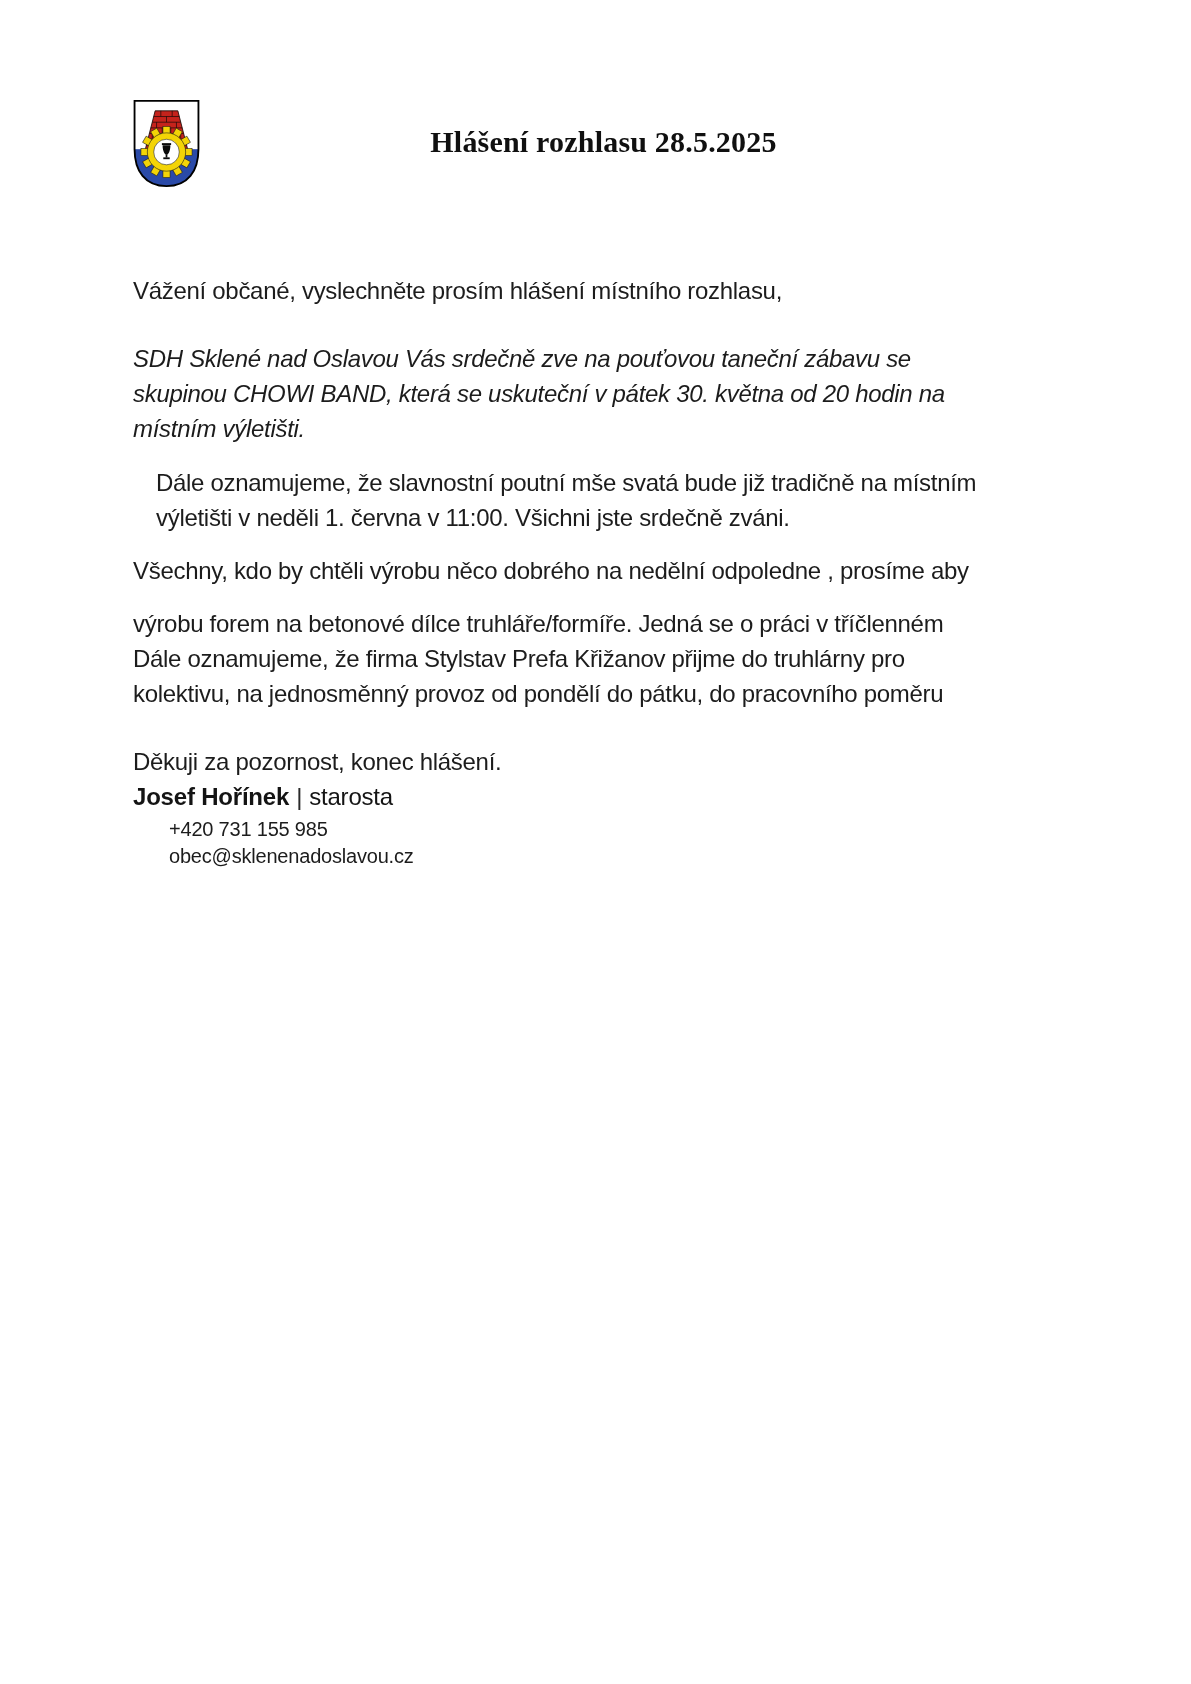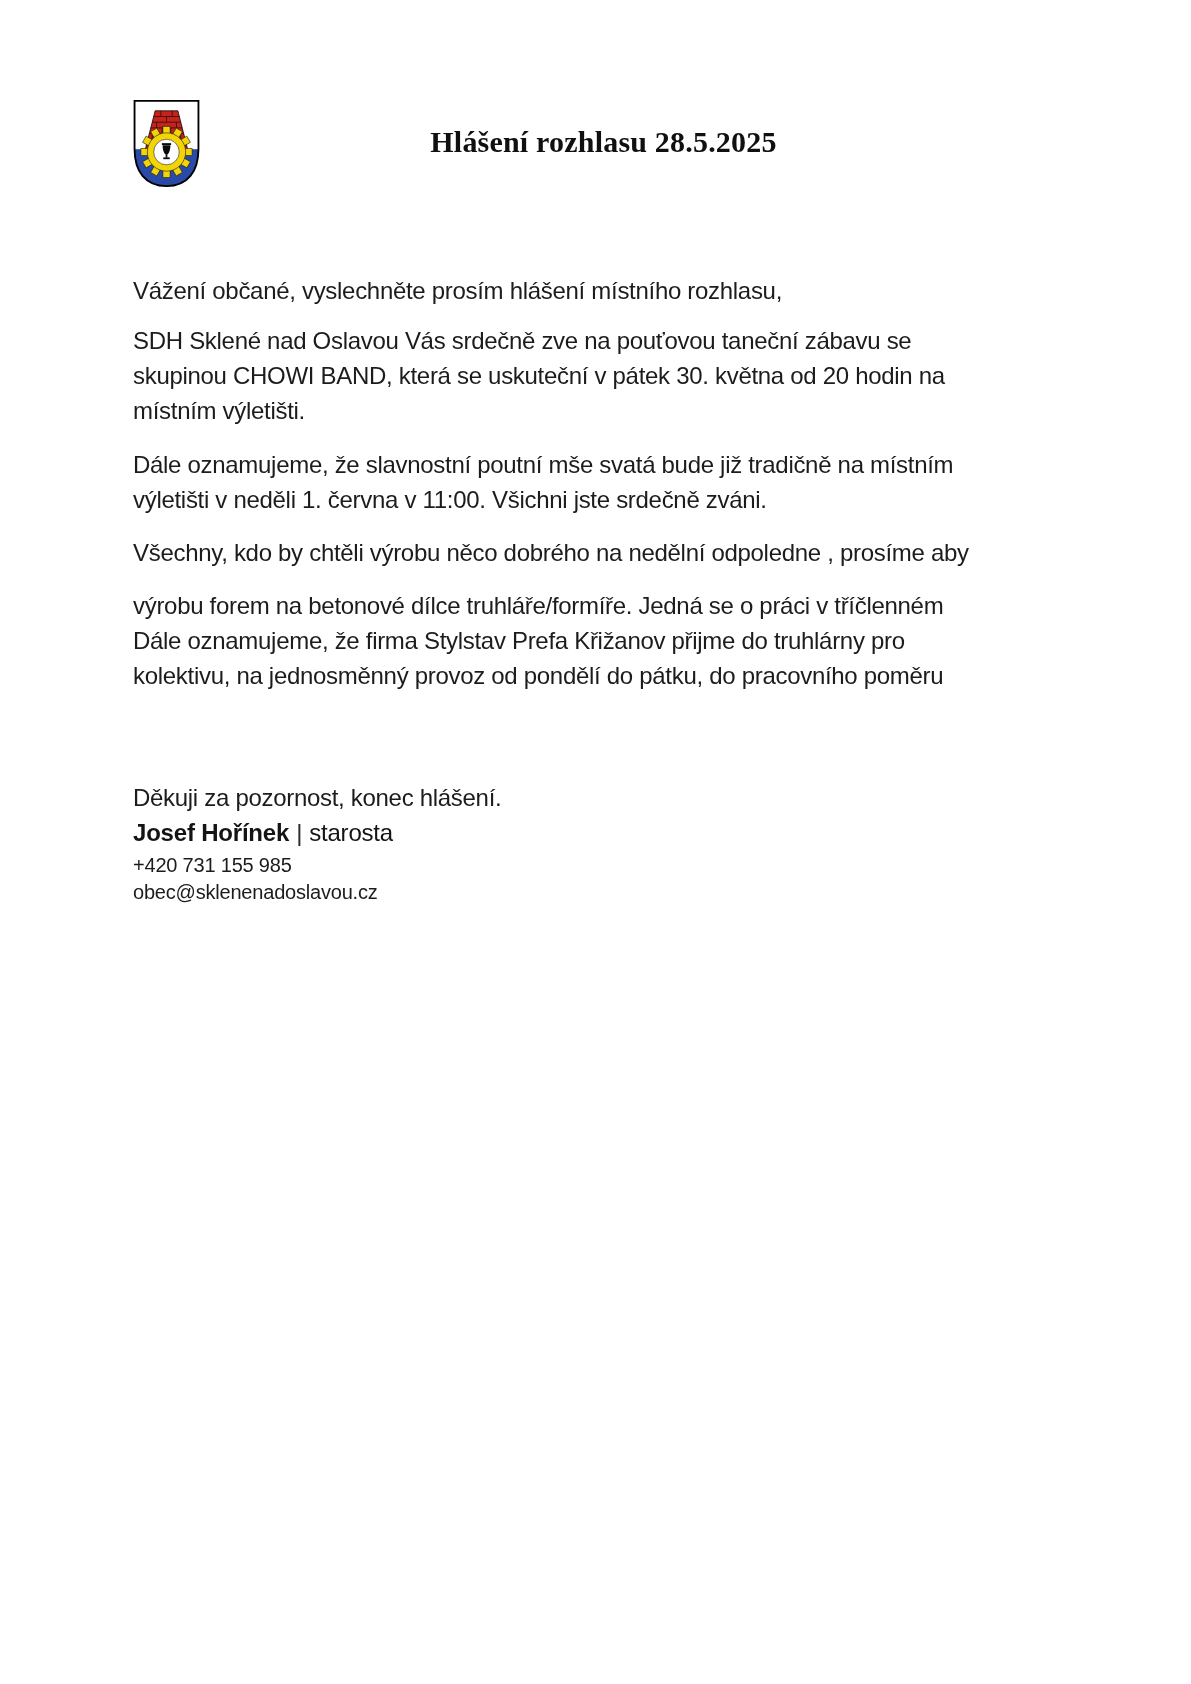--- a/index.html
+++ b/index.html
@@ -40,38 +40,39 @@
     width: 920px;
   }
   .para {
     margin: 0;
     font-size: 24px;
     line-height: 35px;
     color: #1c1c1c;
     letter-spacing: -0.3px;
   }
   .line { display: block; white-space: pre; }
-  .mt-a { margin-top: 15px; }
-  .mt-b { margin-top: 19px; }
+  .mt-a { margin-top: 33px; font-style: italic; }
+  .mt-b { margin-top: 19px; margin-left: 23px; }
   .mt-c { margin-top: 18px; }
-  .mt-d { margin-top: 87px; }
+  .mt-d { margin-top: 33px; }
   .signature {
     font-size: 24px;
     line-height: 35px;
     color: #141414;
     letter-spacing: -0.2px;
   }
   .sig-name { font-weight: 700; }
   .sig-sep { margin: 0 7px; font-weight: 400; color: #2a2a2a; }
   .contact {
     margin-top: 2px;
     font-size: 20px;
     line-height: 27px;
     color: #1c1c1c;
     letter-spacing: -0.2px;
+    margin-left: 36px;
   }
 </style>
 </head>
 <body>
 
 <div class="page">
 
   <div class="logo">
     <svg viewBox="0 0 100 128" xmlns="http://www.w3.org/2000/svg">
       <defs>

